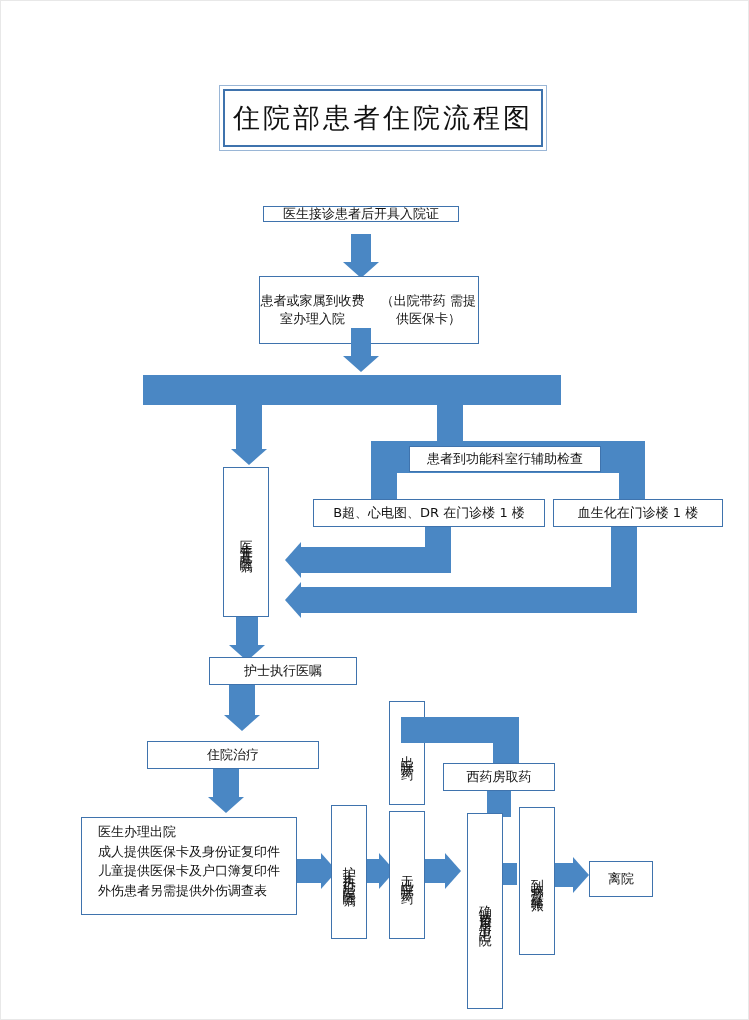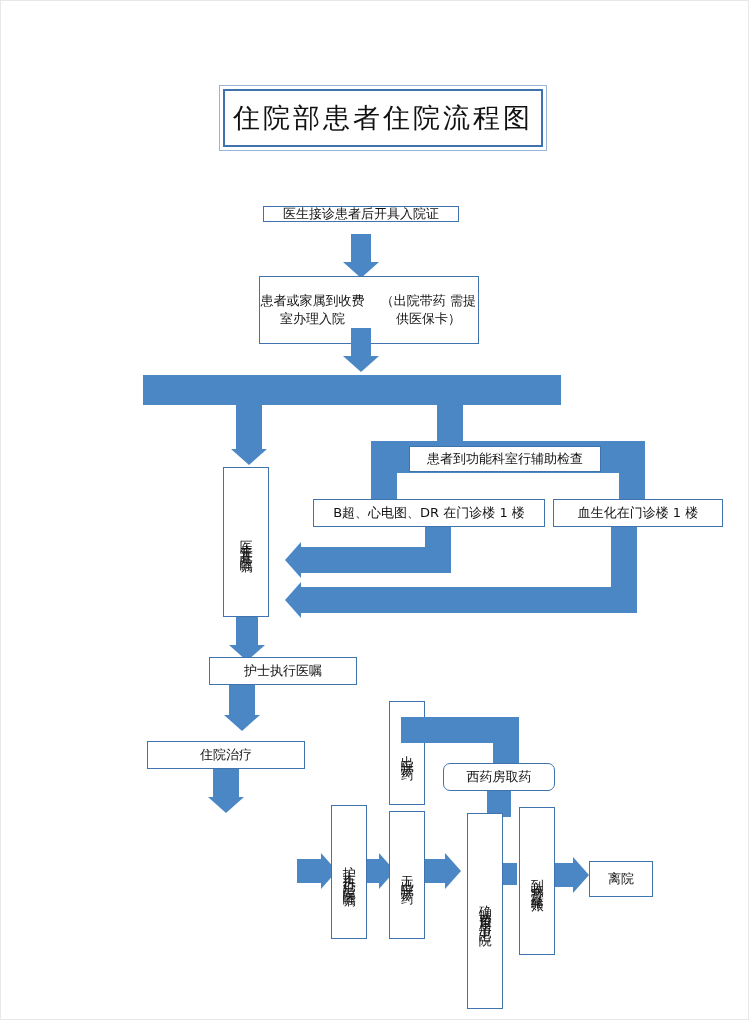--- a/index.html
+++ b/index.html
@@ -146,27 +146,35 @@
   <div class="arrow" style="left:235px;top:616px;width:22px;height:30px;"></div>
   <div class="tri tri-down" style="left:228px;top:644px;"></div>
 
   <div class="node" style="left:164px;top:656px;width:148px;height:28px;margin-left:44px;">
     <span>护士执行医嘱</span>
   </div>
 
   <div class="arrow" style="left:228px;top:684px;width:26px;height:32px;"></div>
   <div class="tri tri-down" style="left:223px;top:714px;"></div>
 
-  <div class="node" style="left:146px;top:740px;width:158px;height:28px;">
+  <div class="node" style="left:146px;top:740px;width:172px;height:28px;">
     <span>住院治疗</span>
   </div>
 
   <div class="arrow" style="left:212px;top:768px;width:26px;height:32px;"></div>
   <div class="tri tri-down" style="left:207px;top:796px;"></div>
 
+  <div class="node" style="left:80px;top:816px;width:216px;height:98px;align-items:flex-start;">
+    <div class="multi">
+      <div>医生办理出院</div>
+      <div>成人提供医保卡及身份证复印件</div>
+      <div>儿童提供医保卡及户口簿复印件</div>
+      <div>外伤患者另需提供外伤调查表</div>
+    </div>
+  </div>
 
   <div class="arrow" style="left:296px;top:858px;width:26px;height:24px;"></div>
   <div class="tri tri-right" style="left:320px;top:852px;"></div>
 
   <div class="node" style="left:330px;top:804px;width:36px;height:134px;">
     <span class="vtext">护士执行出院医嘱</span>
   </div>
 
   <div class="arrow" style="left:366px;top:858px;width:14px;height:24px;"></div>
   <div class="tri tri-right" style="left:378px;top:852px;"></div>
@@ -175,21 +183,21 @@
     <span class="vtext">出院带药</span>
   </div>
 
   <div class="node" style="left:388px;top:810px;width:36px;height:128px;">
     <span class="vtext">无出院带药</span>
   </div>
 
   <div class="arrow" style="left:400px;top:716px;width:118px;height:26px;"></div>
   <div class="arrow" style="left:492px;top:716px;width:26px;height:52px;"></div>
 
-  <div class="node" style="left:442px;top:762px;width:112px;height:28px;border-radius:7px;">
+  <div class="node" style="left:442px;top:762px;width:112px;height:28px;">
     <span>西药房取药</span>
   </div>
 
   <div class="arrow" style="left:486px;top:790px;width:24px;height:26px;"></div>
 
   <div class="arrow" style="left:424px;top:858px;width:22px;height:24px;"></div>
   <div class="tri tri-right" style="left:444px;top:852px;"></div>
 
   <div class="node" style="left:466px;top:812px;width:36px;height:196px;">
     <span class="vtext">确认费用后予出院</span>

